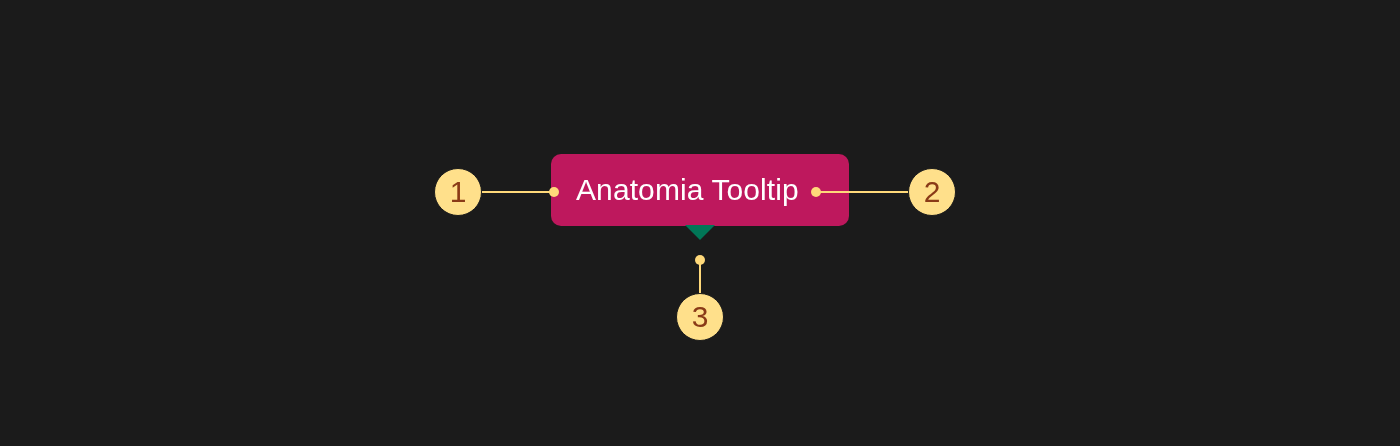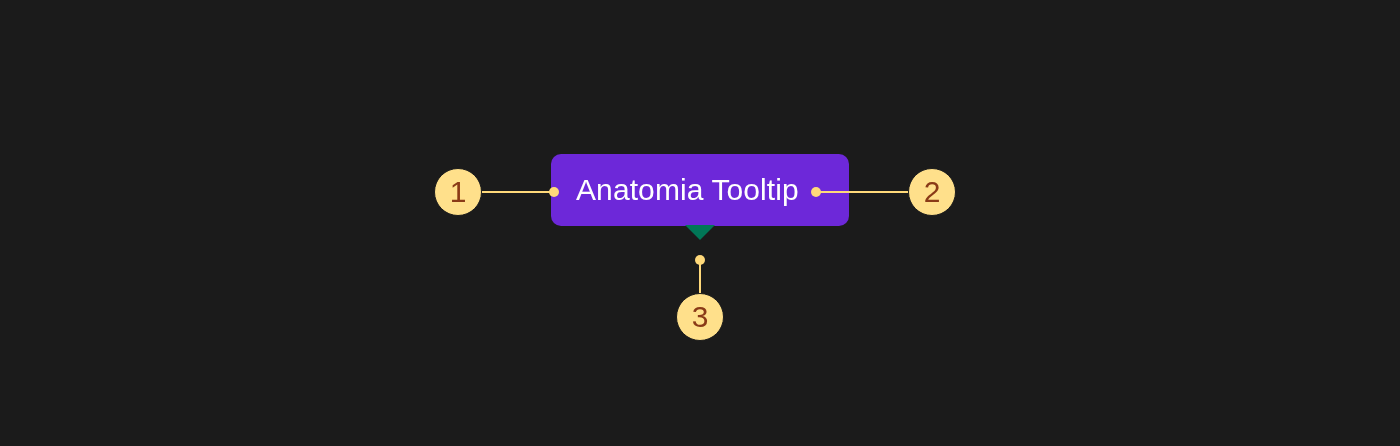--- a/index.html
+++ b/index.html
@@ -7,21 +7,21 @@
       width: 1400px; height: 446px;
       background: #1b1b1b;
       position: relative;
       overflow: hidden;
       font-family: "Liberation Sans", "DejaVu Sans", sans-serif;
     }
     .tooltip {
       position: absolute;
       left: 551px; top: 154px;
       width: 298px; height: 72px;
-      background: #6d28d9;
+      background: #be185d;
       border-radius: 10px;
       box-sizing: border-box;
       display: flex; align-items: center;
       padding-left: 25px;
     }
     .tooltip-label {
       color: #ffffff;
       font-size: 30px;
       white-space: nowrap;
       letter-spacing: 0.1px;

